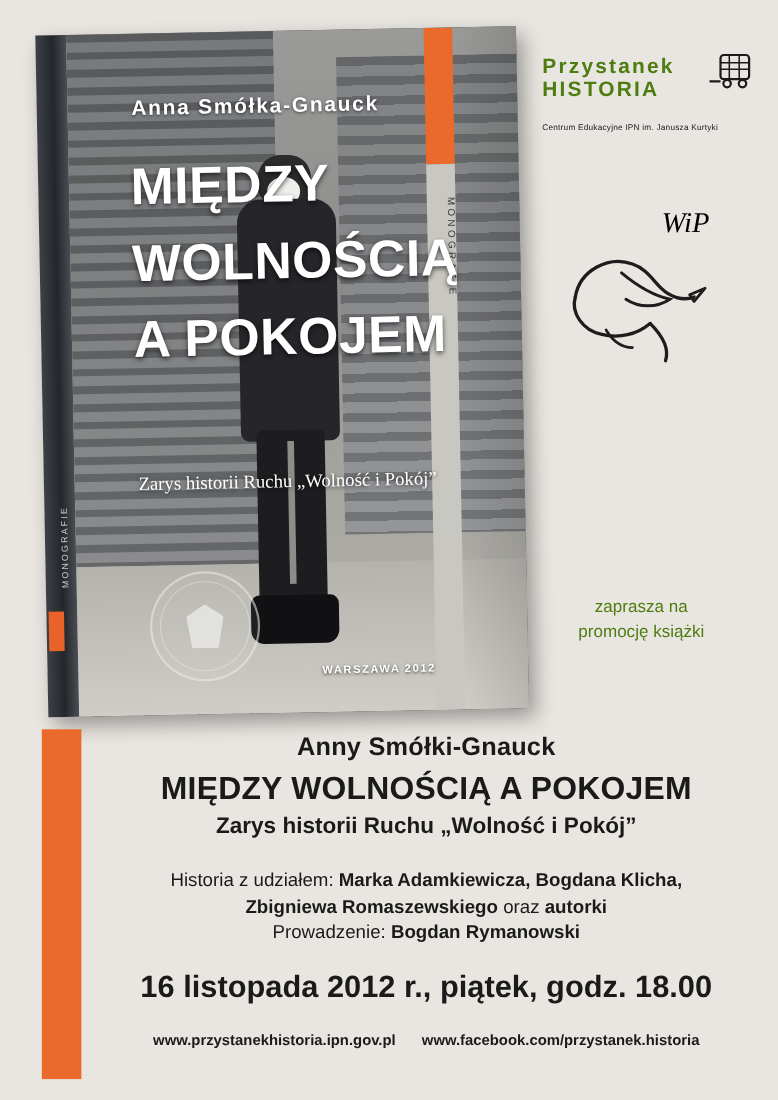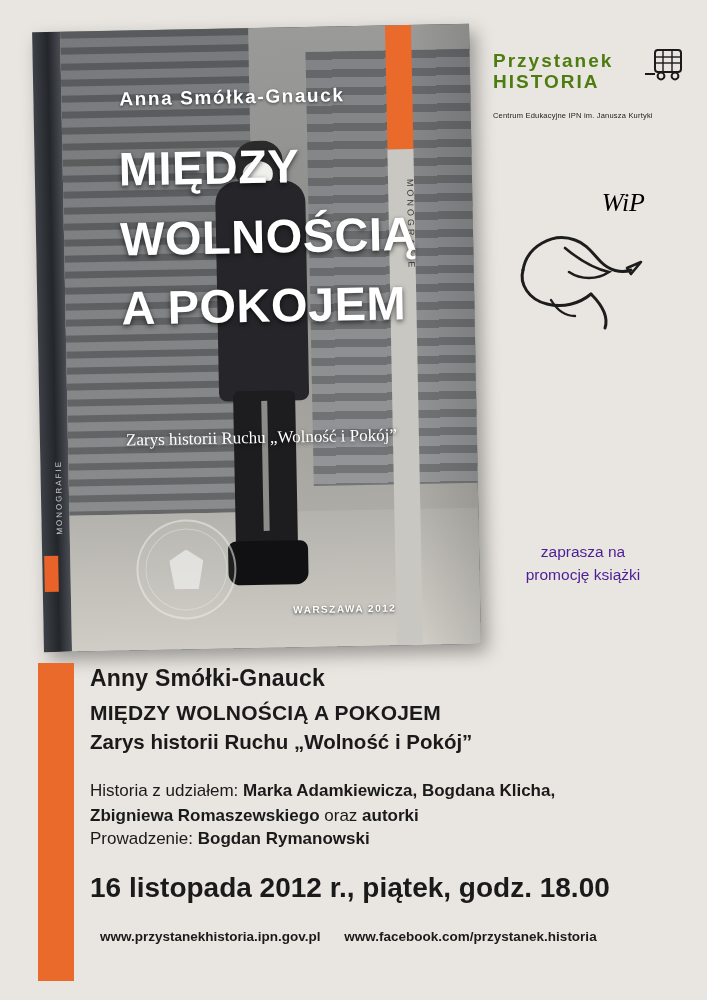--- a/index.html
+++ b/index.html
@@ -311,45 +311,46 @@
   }
 
   .invite {
     position: absolute;
     right: 34px;
     top: 540px;
     width: 180px;
     text-align: center;
     font-size: 15.5px;
     line-height: 1.5;
-    color: #4c1d95;
+    color: #4d7c0f;
   }
 
   
   .orange-bar {
     position: absolute;
     left: 38px;
     top: 663px;
     width: 36px;
     height: 318px;
     background: #ea6a2b;
   }
   .lower {
     position: absolute;
     left: 90px;
     right: 22px;
     top: 665px;
+    text-align: center;
   }
   .l-author {
     font-size: 23px;
     font-weight: bold;
     letter-spacing: .2px;
   }
   .l-title {
-    font-size: 21px;
+    font-size: 29px;
     font-weight: bold;
     margin-top: 9px;
     letter-spacing: .2px;
   }
   .l-subtitle {
     font-size: 20.5px;
     font-weight: bold;
     margin-top: 5px;
   }
   .l-guests {

